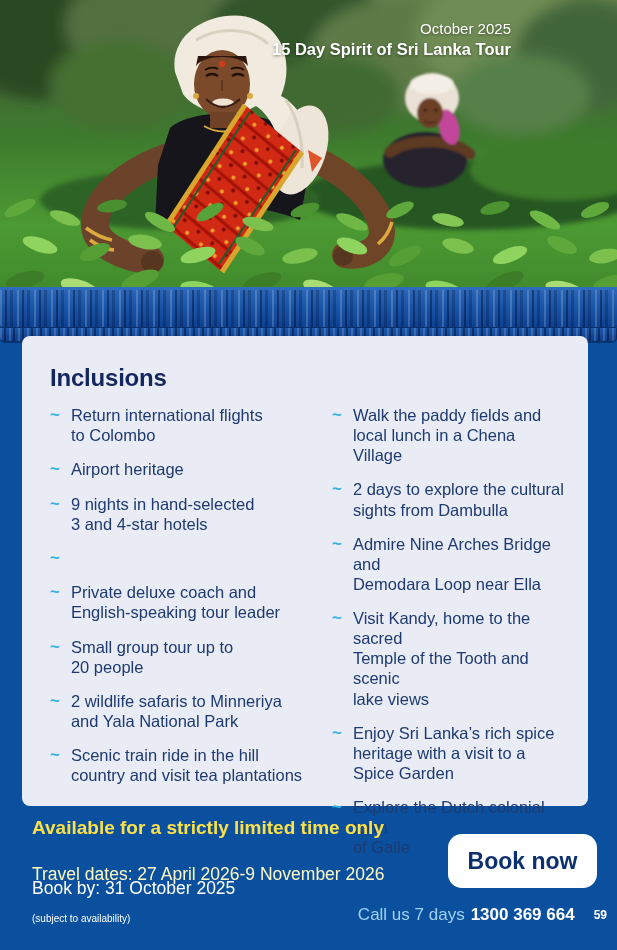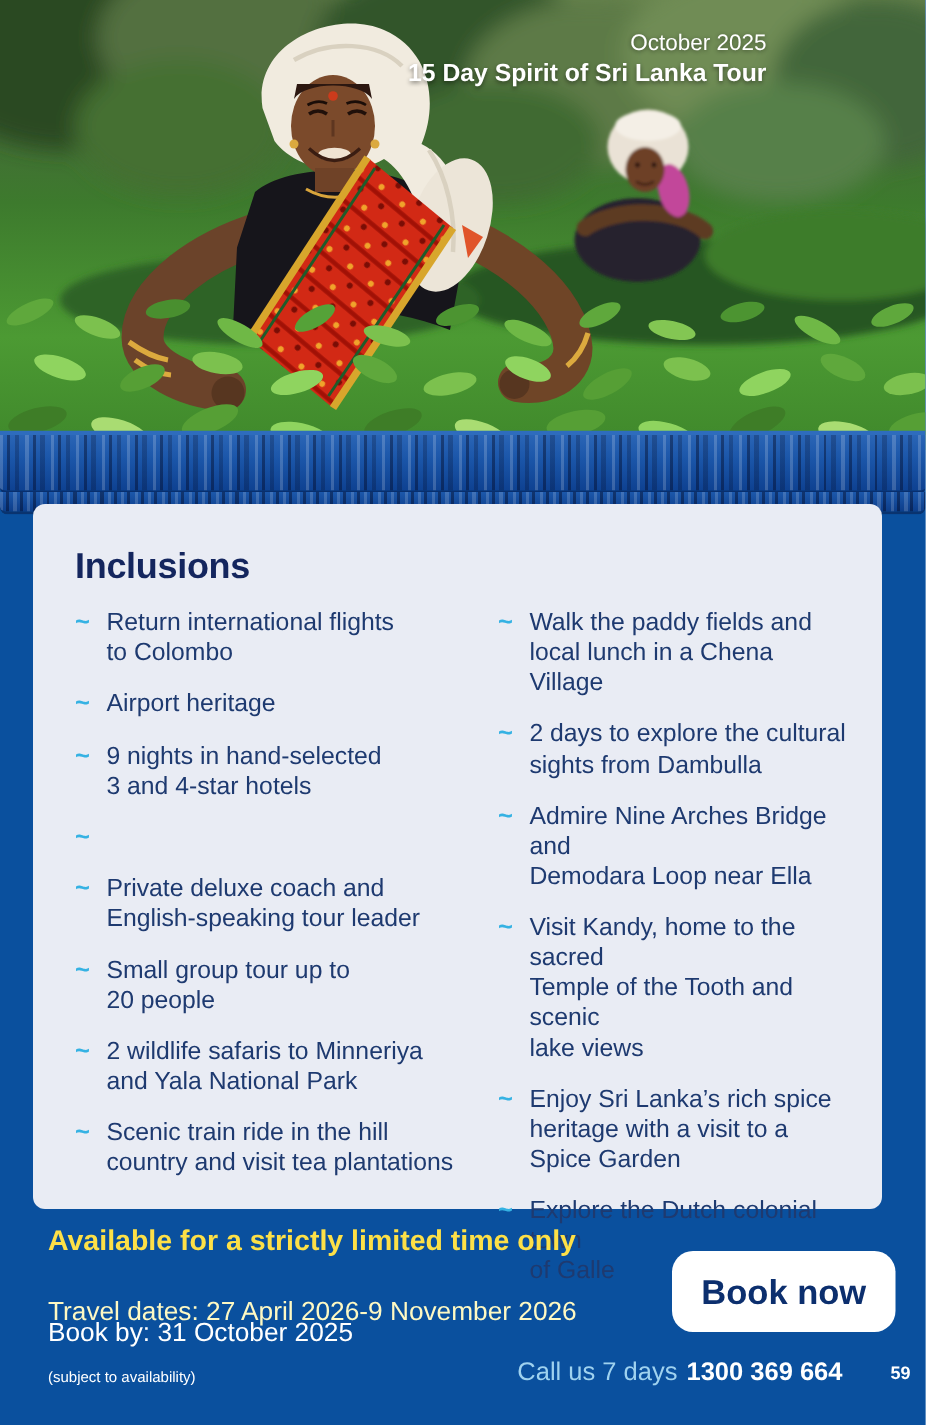--- a/index.html
+++ b/index.html
@@ -77,21 +77,21 @@
     color:#0c2f6e; font-size:23px; font-weight:700;
     font-family:"Liberation Sans", sans-serif; cursor:pointer;
     display:flex; align-items:center; justify-content:center;
   }
   .call-line{
     position:absolute; right:10px; top:905px; display:flex; align-items:center;
     gap:6px;
   }
   .call-prefix{font-size:17px; color:#9fd2ef;}
   .phone{font-size:17px; font-weight:700; color:#ffffff;}
-  .page-num{font-size:12px; font-weight:700; color:#ffffff; margin-left:26px;}
+  .page-num{font-size:12px; font-weight:700; color:#ffffff; margin-left:13px;}
 </style>
 </head>
 <body>
 
 <div class="page">
 
   <div class="photo">
     <svg width="617" height="300" viewBox="0 0 617 300">
       <defs>
         <linearGradient id="bg" x1="0" y1="0" x2="0" y2="1">

